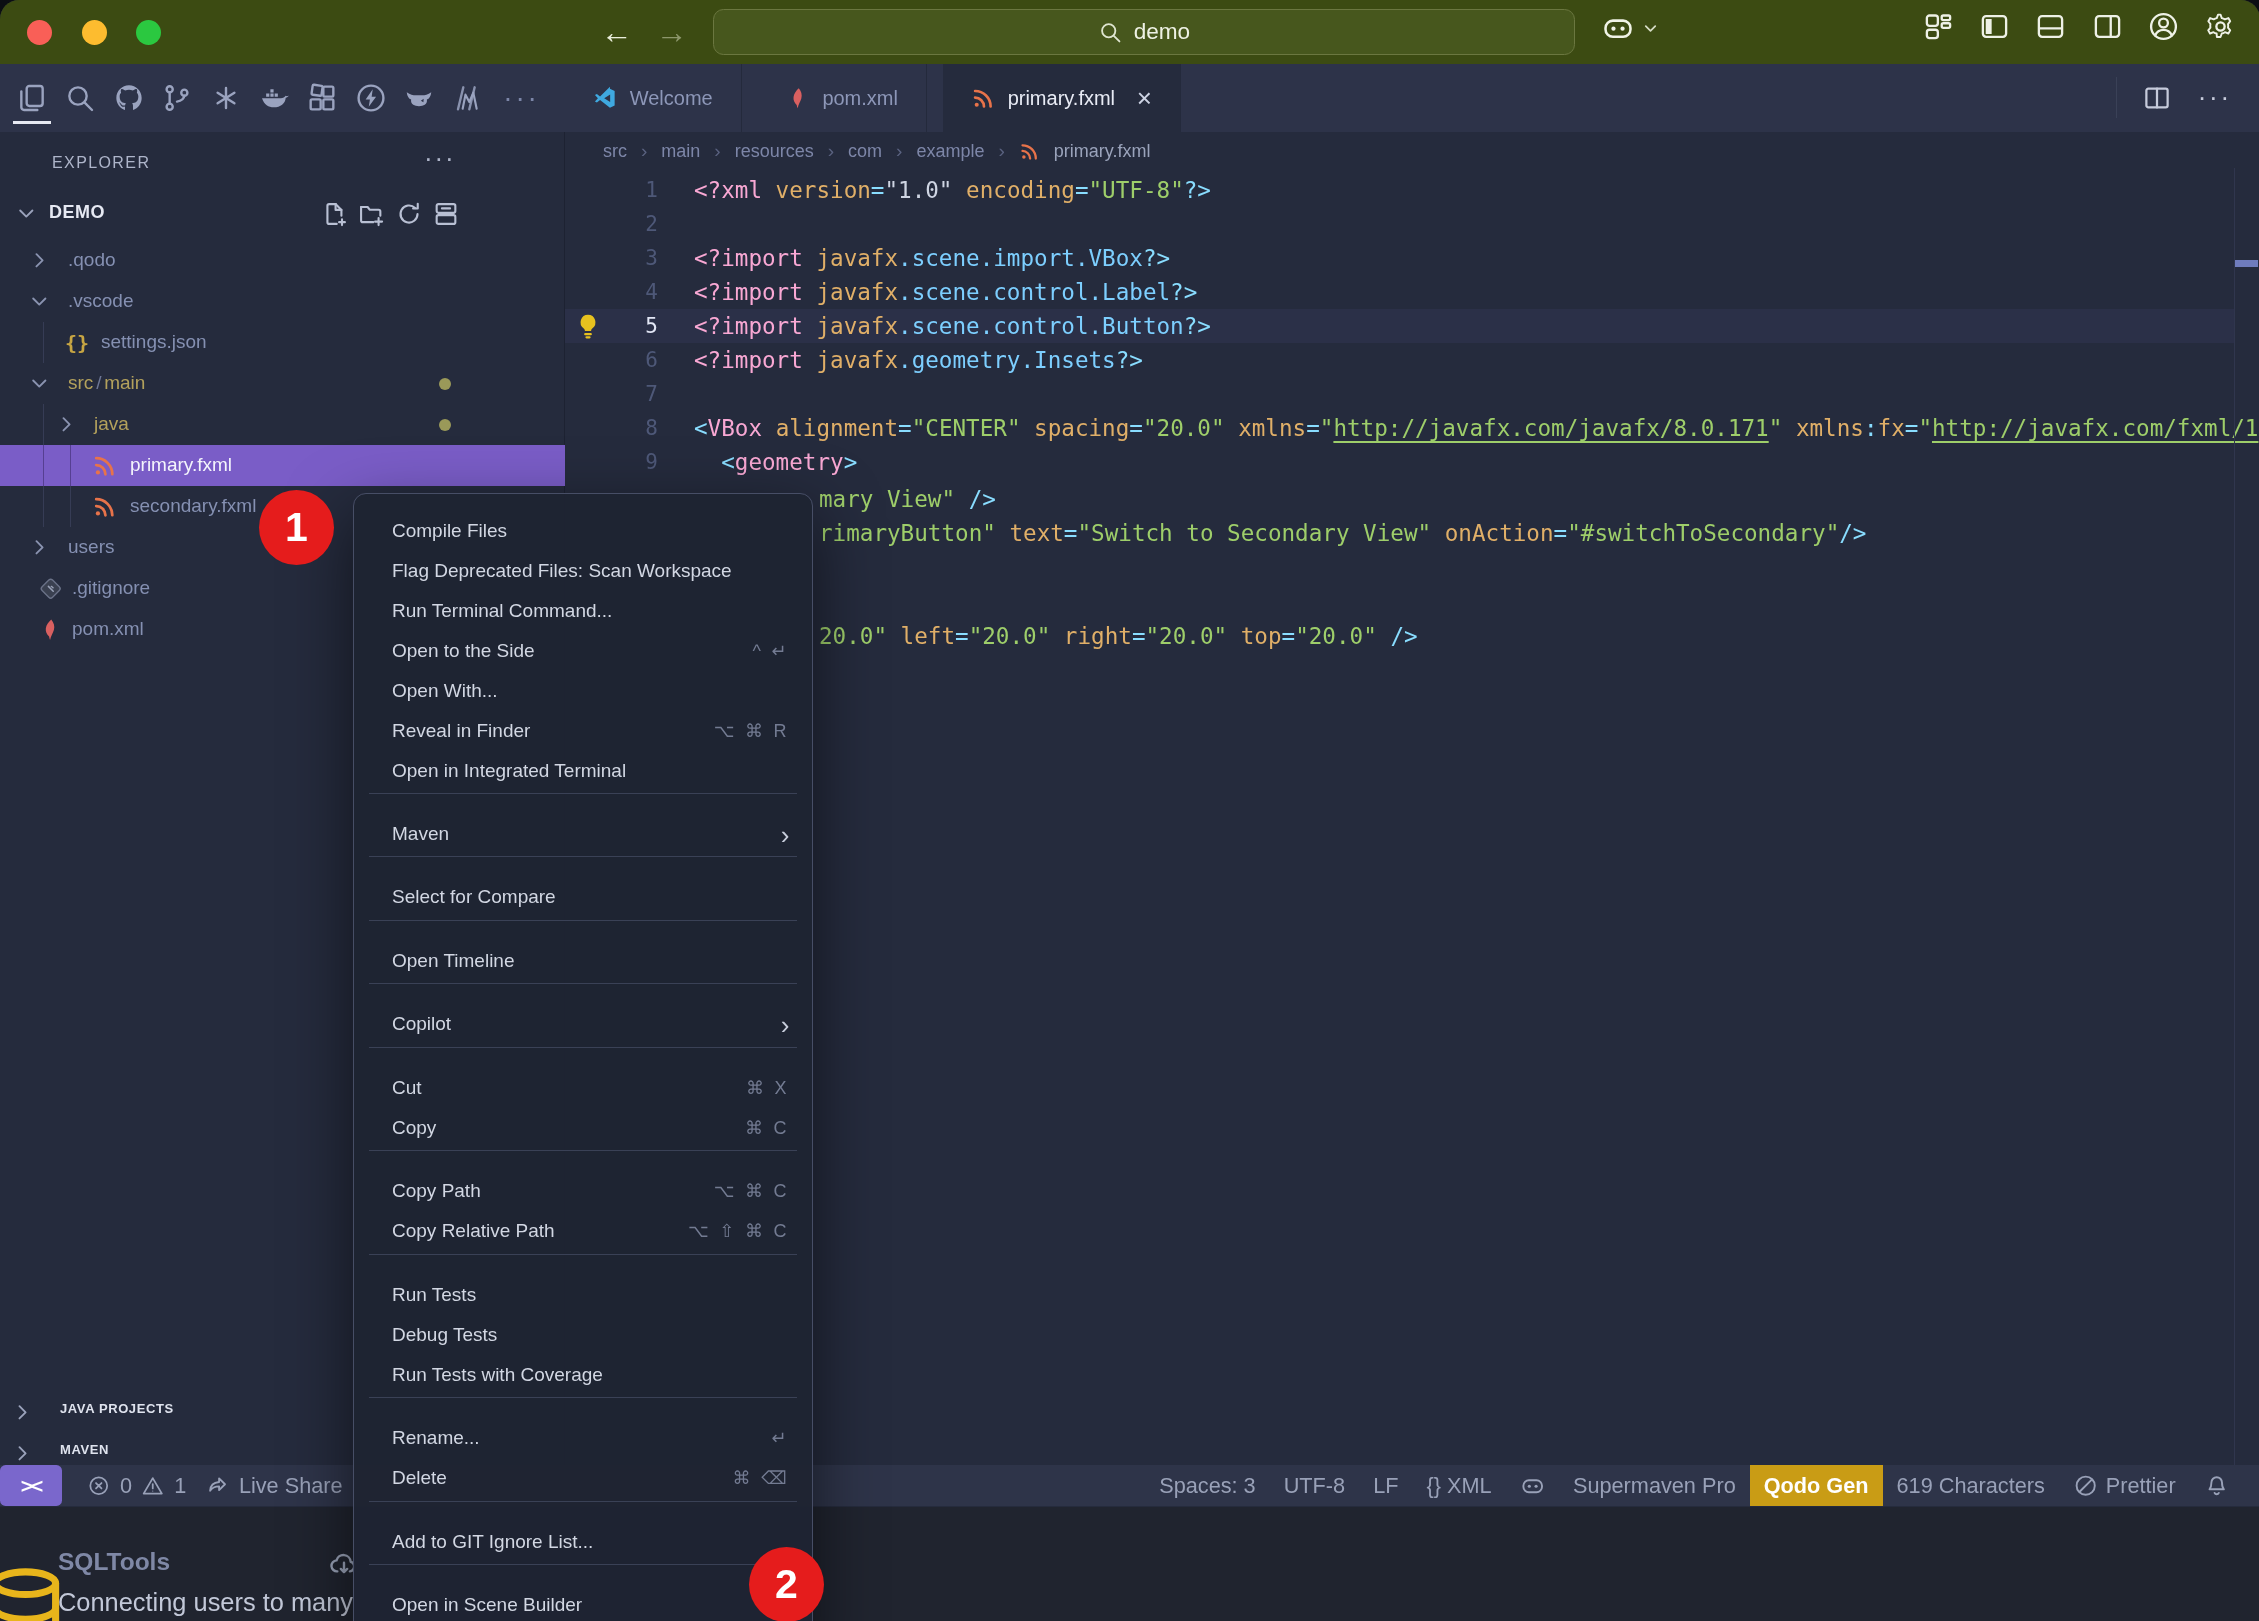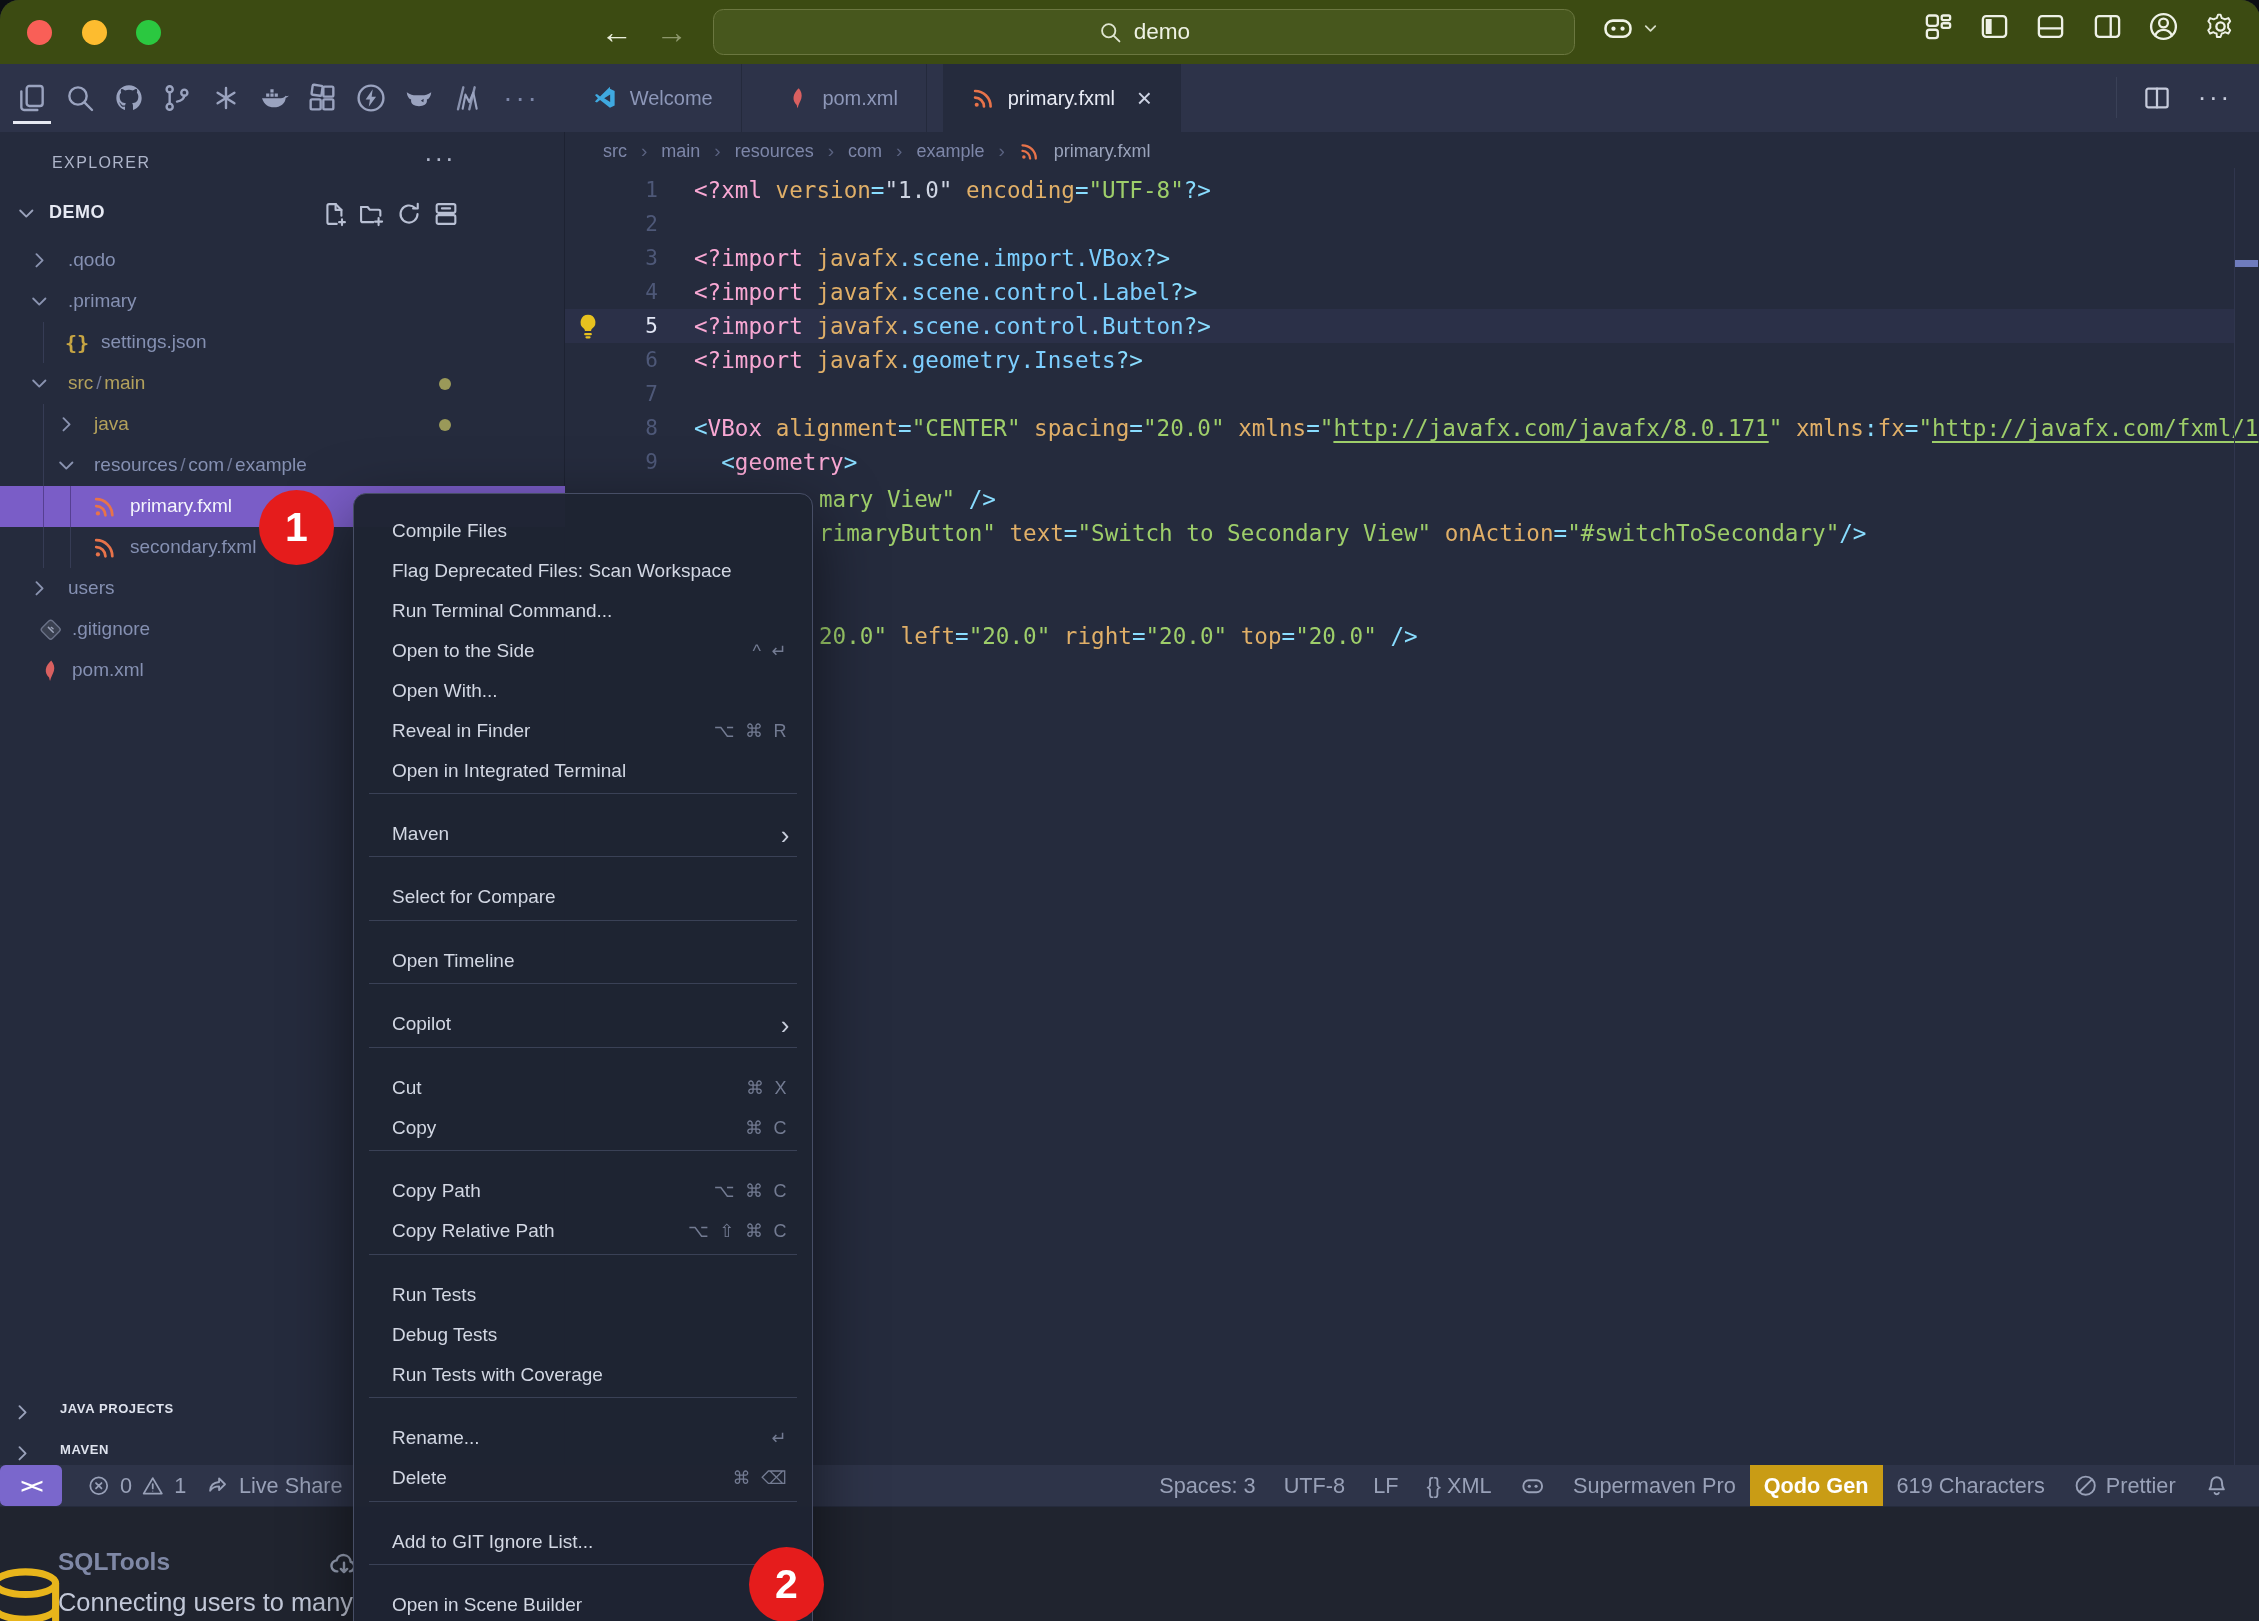--- a/index.html
+++ b/index.html
@@ -355,21 +355,21 @@
             </svg>
           </span>
           <span class="lbl" style="left: 68px;"><span class="t-muted">.qodo</span></span>
         </div>
         <div class="trow">
           <span class="chev ic" style="left: 28px;">
             <svg viewBox="0 0 24 24" fill="none" stroke="currentColor" stroke-width="1.8" stroke-linecap="round" stroke-linejoin="round">
               <path d="M5.5 9l6.5 6.5L18.5 9" stroke-width="2"></path>
             </svg>
           </span>
-          <span class="lbl" style="left: 68px;"><span class="t-muted">.primary</span></span>
+          <span class="lbl" style="left: 68px;"><span class="t-muted">.vscode</span></span>
         </div>
         <div class="trow">
           <div class="guide" style="left: 43px;"></div>
           <span class="json-ic" style="left: 65px;">{}</span>
           <span class="lbl" style="left: 101px;"><span class="t-muted">settings.json</span></span>
         </div>
         <div class="trow">
           <span class="chev ic" style="left: 28px;">
             <svg viewBox="0 0 24 24" fill="none" stroke="currentColor" stroke-width="1.8" stroke-linecap="round" stroke-linejoin="round">
               <path d="M5.5 9l6.5 6.5L18.5 9" stroke-width="2"></path>
@@ -380,29 +380,20 @@
         </div>
         <div class="trow">
           <div class="guide" style="left: 43px;"></div>
           <span class="chev ic" style="left: 55px;">
             <svg viewBox="0 0 24 24" fill="none" stroke="currentColor" stroke-width="1.8" stroke-linecap="round" stroke-linejoin="round">
               <path d="M9 5.5l6.5 6.5L9 18.5" stroke-width="2"></path>
             </svg>
           </span>
           <span class="lbl" style="left: 94px;"><span class="t-mod">java</span></span>
           <div class="gitdot"></div>
-        </div>
-        <div class="trow">
-          <div class="guide" style="left: 43px;"></div>
-          <span class="chev ic" style="left: 55px;">
-            <svg viewBox="0 0 24 24" fill="none" stroke="currentColor" stroke-width="1.8" stroke-linecap="round" stroke-linejoin="round">
-              <path d="M5.5 9l6.5 6.5L18.5 9" stroke-width="2"></path>
-            </svg>
-          </span>
-          <span class="lbl" style="left: 94px;"><span class="t-muted">resources</span><span class="t-sep">/</span><span class="t-muted">com</span><span class="t-sep">/</span><span class="t-muted">example</span></span>
         </div>
         <div class="trow selected">
           <div class="guide" style="left: 43px;"></div>
           <div class="guide" style="left: 70px;"></div>
           <span class="ic ficon" style="left: 92px;">
             <svg viewBox="0 0 24 24" fill="none" stroke="currentColor" stroke-width="1.8" stroke-linecap="round" stroke-linejoin="round">
               <circle cx="5.6" cy="18.4" r="2" fill="#e8734a" stroke="none"></circle>
               <path stroke="#e8734a" stroke-width="2.6" d="M4 11.4a8.8 8.8 0 0 1 8.7 8.7"></path>
               <path stroke="#e8734a" stroke-width="2.6" d="M4 4.9A15.2 15.2 0 0 1 19.2 20"></path>
             </svg>

